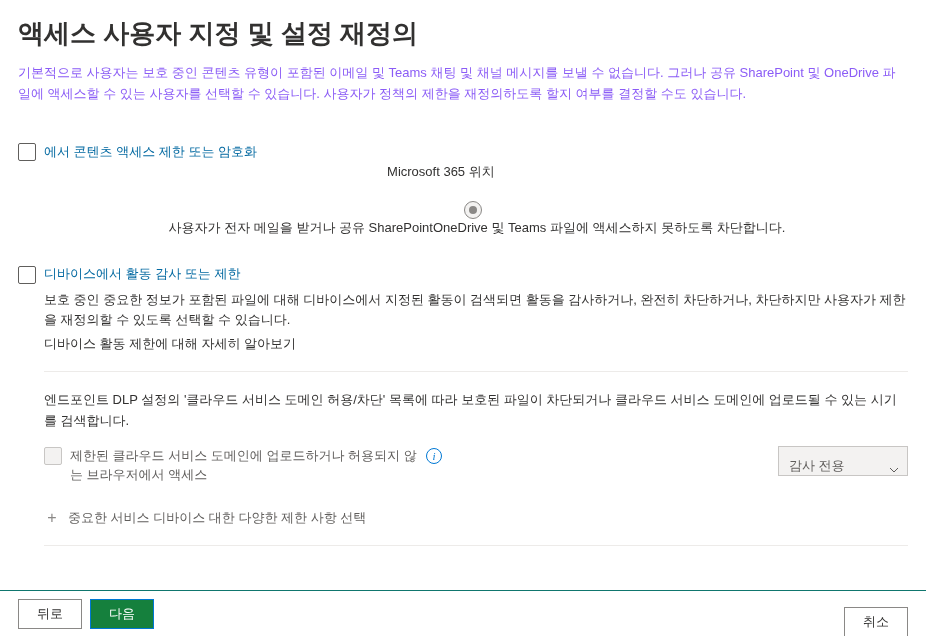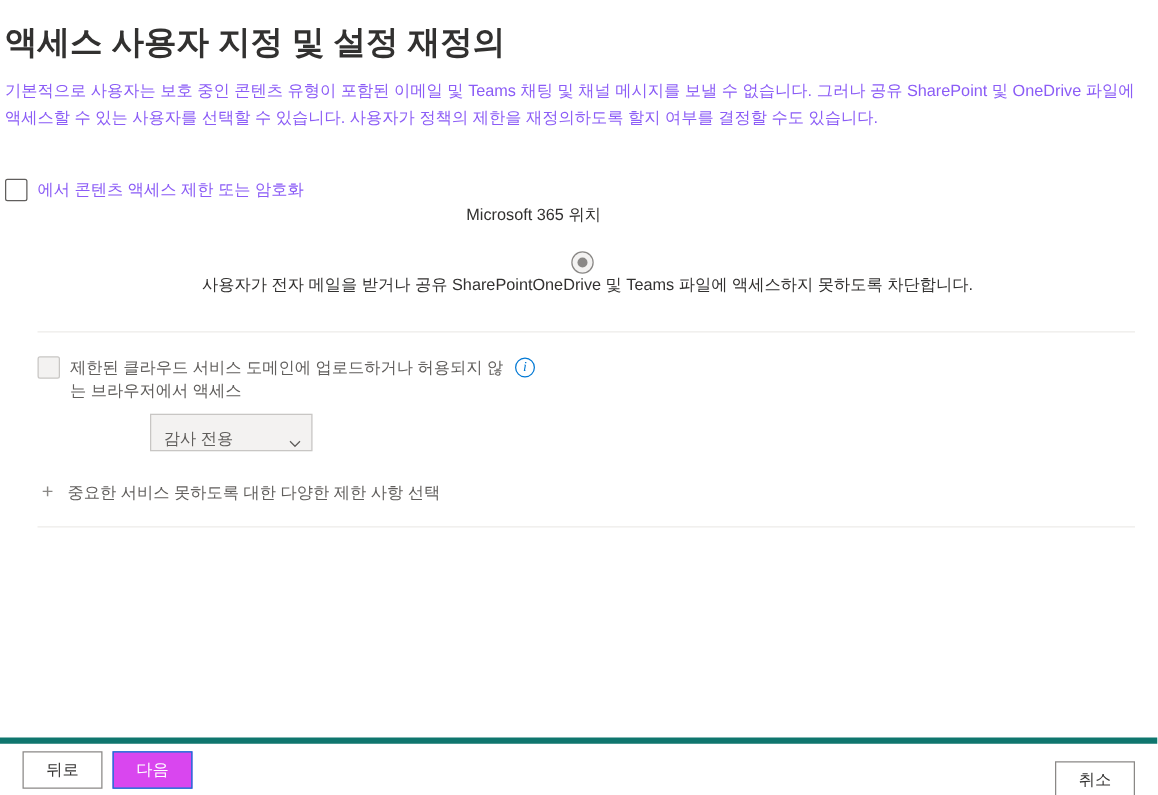--- a/index.html
+++ b/index.html
@@ -11,21 +11,21 @@
       font-family: "Segoe UI", "Malgun Gothic", sans-serif;
       font-size: 13px;
       color: #323130;
       background: #ffffff;
       width: 926px;
       height: 636px;
       position: relative;
       overflow: hidden;
     }
     .content {
-      padding: 16px 18px 0 4px;
+      padding: 16px 18px 0 18px;
       height: 590px;
       overflow-y: auto;
     }
     h1 {
       font-size: 26px;
       font-weight: 600;
       color: #323130;
       margin-bottom: 12px;
     }
     .description {
@@ -49,21 +49,21 @@
       margin-right: 8px;
       margin-top: 1px;
       cursor: pointer;
     }
     .checkbox-disabled {
       border-color: #c8c6c4;
       background: #f3f2f1;
     }
     .checkbox-label {
       font-size: 13px;
-      color: #8b5cf6;
+      color: #0369a1;
     }
     .location-text {
       margin-left: 130px;
       font-size: 13px;
       color: #323130;
       margin-top: 40px;
     }
     .radio-row {
       display: flex;
       align-items: center;
@@ -125,21 +125,20 @@
     .subsection-desc {
       font-size: 13px;
       line-height: 1.6;
       color: #323130;
       margin-bottom: 14px;
     }
     .upload-row {
       display: flex;
       align-items: flex-start;
       gap: 8px;
-      flex-direction: column;
     }
     .upload-checkbox-area {
       display: flex;
       align-items: flex-start;
       flex: 1;
     }
     .upload-label {
       font-size: 13px;
       color: #605e5c;
       max-width: 350px;
@@ -200,38 +199,38 @@
       color: #8a8886;
       font-size: 16px;
       font-weight: 300;
     }
     .footer {
       position: absolute;
       bottom: 0;
       left: 0;
       right: 0;
       height: 46px;
-      border-top: 5px solid #0f766e;
+      border-top: 1px solid #0f766e;
       display: flex;
       align-items: center;
       padding: 0 18px;
       background: #ffffff;
     }
     .btn {
       height: 30px;
       padding: 0 18px;
       font-size: 13px;
       border: 1px solid #8a8886;
       background: #ffffff;
       color: #323130;
       cursor: pointer;
       font-family: inherit;
     }
     .btn-primary {
-      background: #d946ef;
+      background: #15803d;
       border-color: #0078d4;
       color: #ffffff;
       margin-left: 8px;
     }
     .btn-cancel {
       margin-left: auto;
       margin-top: 16px;
     }
     .first-checkbox-row {
       display: flex;
@@ -250,44 +249,53 @@
       <div class="checkbox"></div>
       <span class="checkbox-label">에서 콘텐츠 액세스 제한 또는 암호화</span>
       <span class="location-text">Microsoft 365 위치</span>
     </div>
     <div class="radio-row">
       <div class="radio"></div>
       <span>사용자가 전자 메일을 받거나 공유 SharePointOneDrive 및 Teams 파일에 액세스하지 못하도록 차단합니다.</span>
     </div>
   </div>
 
+  <div class="section">
+    <div class="checkbox-row">
+      <div class="checkbox"></div>
+      <span class="checkbox-label">디바이스에서 활동 감사 또는 제한</span>
+    </div>
+    <p class="section-description">보호 중인 중요한 정보가 포함된 파일에 대해 디바이스에서 지정된 활동이 검색되면 활동을 감사하거나, 완전히 차단하거나, 차단하지만 사용자가 제한을 재정의할 수 있도록 선택할 수 있습니다.</p>
+    <p class="learn-more">디바이스 활동 제한에 대해 자세히 알아보기</p>
+  </div>
 
   <hr class="divider">
 
   <div class="subsection">
+    <p class="subsection-desc">엔드포인트 DLP 설정의 '클라우드 서비스 도메인 허용/차단' 목록에 따라 보호된 파일이 차단되거나 클라우드 서비스 도메인에 업로드될 수 있는 시기를 검색합니다.</p>
 
     <div class="upload-row">
       <div class="upload-checkbox-area">
         <div class="checkbox checkbox-disabled"></div>
         <span class="upload-label">제한된 클라우드 서비스 도메인에 업로드하거나 허용되지 않는 브라우저에서 액세스</span>
         <span class="info-icon">i</span>
       </div>
       <div class="dropdown">
         <span>감사 전용</span>
         <span class="chevron">
           <svg viewBox="0 0 10 10" width="10" height="10">
               <path d="M1 3 L5 7 L9 3" stroke="#605e5c" stroke-width="1" fill="none"></path>
             </svg>
         </span>
       </div>
     </div>
 
     <div class="add-row">
       <span class="plus-icon">+</span>
-      <span>중요한 서비스 못하도록 대한 다양한 제한 사항 선택</span>
+      <span>중요한 서비스 디바이스 대한 다양한 제한 사항 선택</span>
     </div>
   </div>
 
   <hr class="divider">
 
 </div>
 
 <div class="footer">
   <button class="btn">뒤로</button>
   <button class="btn btn-primary">다음</button>

